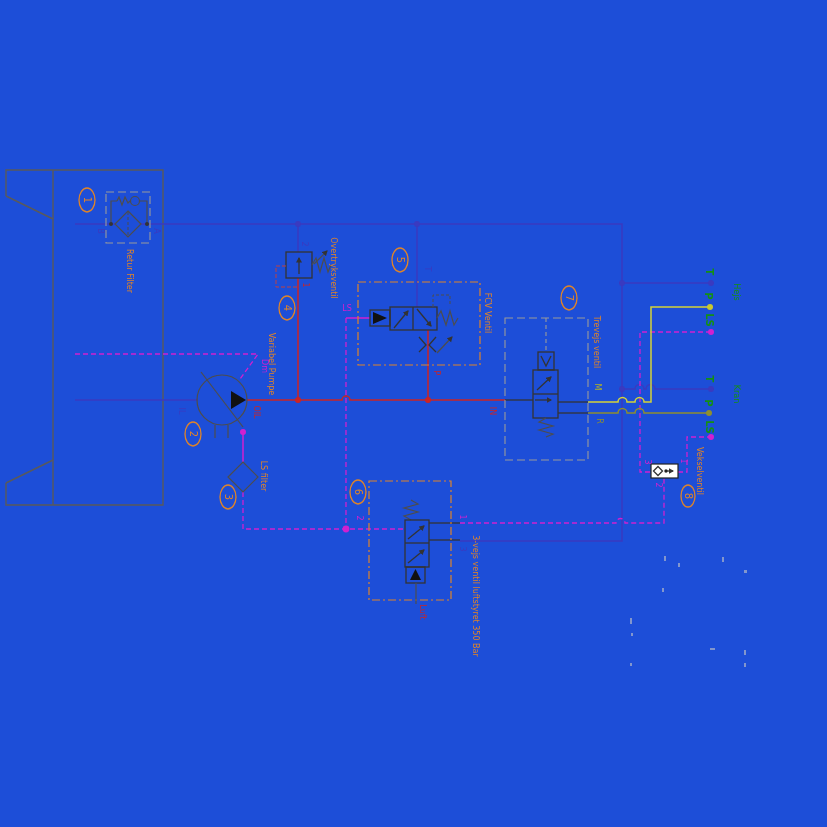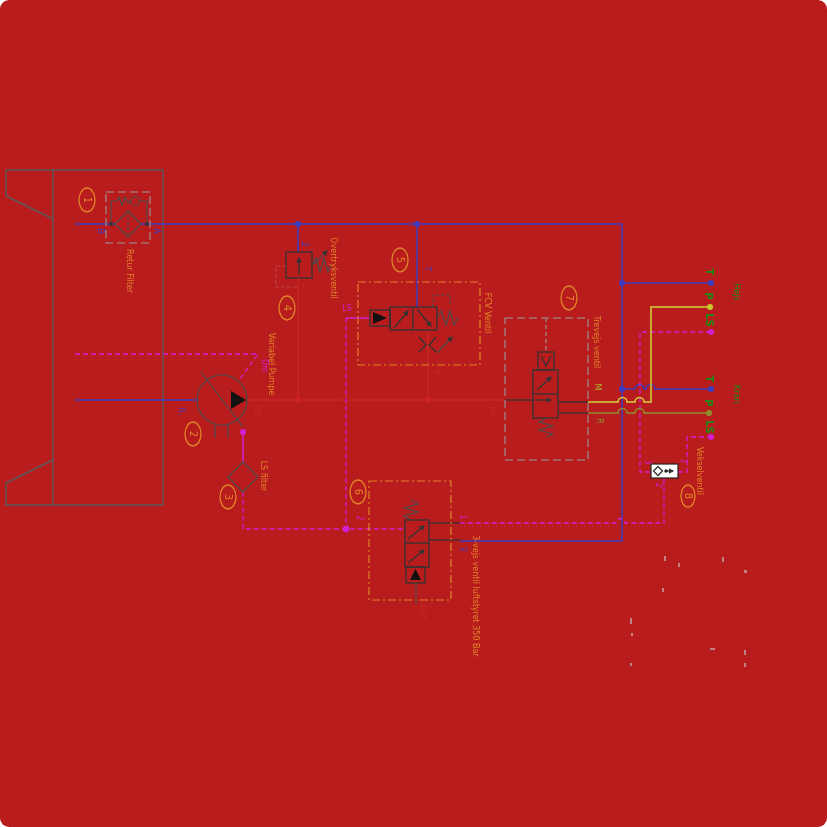--- a/index.html
+++ b/index.html
@@ -1,17 +1,17 @@
 <!DOCTYPE html>
 <html><head>
 <meta charset="utf-8">
 <style>
   html,body{margin:0;padding:0;background:#ffffff;}
-  #stage{position:relative;width:827px;height:827px;background:#b91c1c;overflow:hidden;
-         font-family:"DejaVu Sans", sans-serif;border-radius:9px;}
+  #stage{position:relative;width:827px;height:827px;background:#1d4ed8;overflow:hidden;
+         font-family:"DejaVu Sans", sans-serif;}
   svg{display:block;}
   .tankline{stroke:#5a5a5a;stroke-width:1.4;fill:none;}
   .sym{stroke:#4d4d4d;stroke-width:1.2;fill:none;}
   .symd{stroke:#4d4d4d;stroke-width:1;fill:none;stroke-dasharray:3,2;}
   .blk{stroke:#333;stroke-width:1.3;fill:none;}
   .blue{stroke:#3a3ac0;stroke-width:1.5;fill:none;}
   .red{stroke:#cc2424;stroke-width:1.5;fill:none;}
   .mag{stroke:#d020d0;stroke-width:1.3;fill:none;stroke-dasharray:5,3;}
   .mags{stroke:#d020d0;stroke-width:1.5;fill:none;}
   .yel{stroke:#d4d438;stroke-width:1.5;fill:none;}

